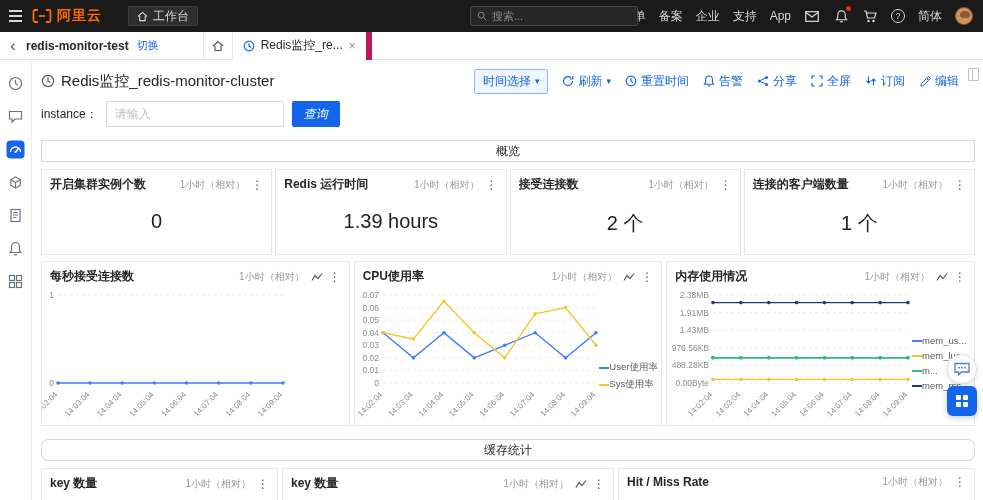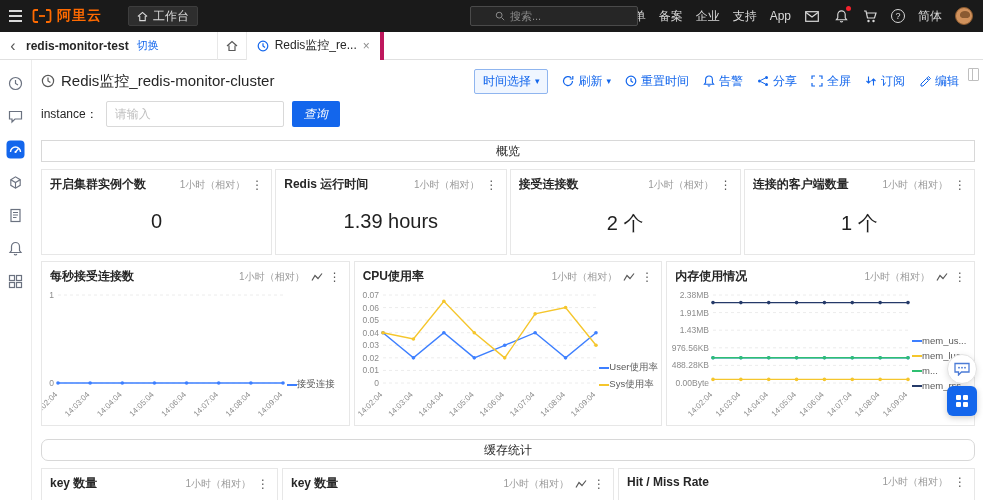--- a/index.html
+++ b/index.html
@@ -10,44 +10,44 @@
   .topbar { position:absolute; top:0; left:0; right:0; height:32px; background:#1a1a1a;
             display:flex; align-items:center; color:#d9d9d9; z-index:30; }
   .hamburger { width:30px; height:32px; display:flex; flex-direction:column; justify-content:center;
                align-items:center; gap:3px; cursor:pointer; }
   .hamburger i { display:block; width:13px; height:2px; background:#d9d9d9; }
   .brand { display:flex; align-items:center; gap:5px; margin-left:2px; cursor:pointer; }
   .brand-text { color:#ff6a00; font-size:14px; font-weight:bold; letter-spacing:1px; }
   .chip { margin-left:26px; height:20px; background:#2e2e2e; border:1px solid #3d3d3d; border-radius:2px;
           display:flex; align-items:center; gap:5px; padding:0 8px; font-size:12px; color:#d9d9d9; cursor:pointer; }
   .search-box { position:absolute; left:470px; top:6px; width:168px; height:20px; background:#262626;
-                border:1px solid #4a4a4a; border-radius:2px; display:flex; align-items:center; padding:0 24px; gap:5px; }
+                border:1px solid #4a4a4a; border-radius:2px; display:flex; align-items:center; padding:0 6px; gap:5px; }
   .search-box input { flex:1; background:transparent; border:none; outline:none; color:#bfbfbf; font-size:11px; width:100%; }
   .search-box input::placeholder { color:#8c8c8c; }
   .top-right { margin-left:auto; display:flex; align-items:center; gap:13px; padding-right:10px; }
   .top-link { font-size:12px; color:#d9d9d9; cursor:pointer; white-space:nowrap; }
   .top-ic { position:relative; width:16px; height:16px; display:flex; align-items:center; justify-content:center; cursor:pointer; }
   .badge-dot { position:absolute; top:-2px; right:-2px; width:5px; height:5px; border-radius:50%; background:#f5222d; }
   .help-circle { width:14px; height:14px; border:1px solid #d9d9d9; border-radius:50%; font-size:9px;
                  display:flex; align-items:center; justify-content:center; color:#d9d9d9; cursor:pointer; }
   .avatar { width:18px; height:18px; border-radius:50%; background:#d0915c; border:1px solid #8c5a2e;
             position:relative; overflow:hidden; cursor:pointer; }
   .avatar::after { content:""; position:absolute; left:4px; top:3px; width:10px; height:7px; border-radius:50% 50% 40% 40%; background:#8a5a32; }
 
   
   .tabbar { position:absolute; top:32px; left:0; right:0; height:28px; background:#fff;
             border-bottom:1px solid #e0e0e0; display:flex; align-items:center; z-index:20; }
   .back-btn { width:26px; height:28px; display:flex; align-items:center; justify-content:center;
               font-size:16px; color:#595959; cursor:pointer; }
   .acct { font-size:12px; font-weight:bold; color:#262626; }
-  .switch-link { font-size:11px; color:#1366ec; margin:0 24px 0 8px; cursor:pointer; }
+  .switch-link { font-size:11px; color:#1366ec; margin:0 10px 0 8px; cursor:pointer; }
   .home-tab { margin-left:34px; width:30px; height:28px; border-left:1px solid #e8e8e8; border-right:1px solid #e8e8e8;
               display:flex; align-items:center; justify-content:center; cursor:pointer; }
   .active-tab { height:28px; display:flex; align-items:center; gap:6px; padding:0 10px;
-                border-right:4px solid #be185d; background:#fff; cursor:pointer; }
+                border-right:6px solid #be185d; background:#fff; cursor:pointer; }
   .active-tab .tab-label { font-size:12px; color:#262626; }
   .tab-close { color:#8c8c8c; font-size:12px; cursor:pointer; }
 
   
   .sidebar { position:absolute; top:60px; left:0; bottom:0; width:32px; background:#fff;
              border-right:1px solid #ececec; display:flex; flex-direction:column; align-items:center;
              padding-top:15px; gap:17px; z-index:10; }
   .side-ic { width:20px; height:16px; display:flex; align-items:center; justify-content:center; cursor:pointer; }
 
   
@@ -383,26 +383,20 @@
                 <polyline points="16,94 48.14285714285714,94 80.28571428571428,94 112.42857142857142,94 144.57142857142856,94 176.71428571428572,94 208.85714285714283,94 241,94" fill="none" stroke="#3d7fff" stroke-width="1.4"></polyline>
                 <circle cx="16" cy="94" r="1.8" fill="#3d7fff"></circle>
                 <circle cx="48.14285714285714" cy="94" r="1.8" fill="#3d7fff"></circle>
                 <circle cx="80.28571428571428" cy="94" r="1.8" fill="#3d7fff"></circle>
                 <circle cx="112.42857142857142" cy="94" r="1.8" fill="#3d7fff"></circle>
                 <circle cx="144.57142857142856" cy="94" r="1.8" fill="#3d7fff"></circle>
                 <circle cx="176.71428571428572" cy="94" r="1.8" fill="#3d7fff"></circle>
                 <circle cx="208.85714285714283" cy="94" r="1.8" fill="#3d7fff"></circle>
                 <circle cx="241" cy="94" r="1.8" fill="#3d7fff"></circle>
               </svg></div>
-          <div class="legend">
-              <div class="lg-item">
-                <span class="lg-dash" style="background: rgb(61, 127, 255);"></span>
-                <span>接受连接</span>
-              </div>
-            </div>
         </div>
       </div>
       <div class="card">
         <div class="card-hd">
           <span class="card-title">CPU使用率</span>
           <span class="card-range">1小时（相对）</span>
           <span class="spark-icon">
             <svg width="12" height="10" viewBox="0 0 12 10">
                 <path d="M1 8.5 L4 3.5 L7 6.5 L11 1.5" fill="none" stroke="#595959" stroke-width="1.2"></path>
               </svg>

